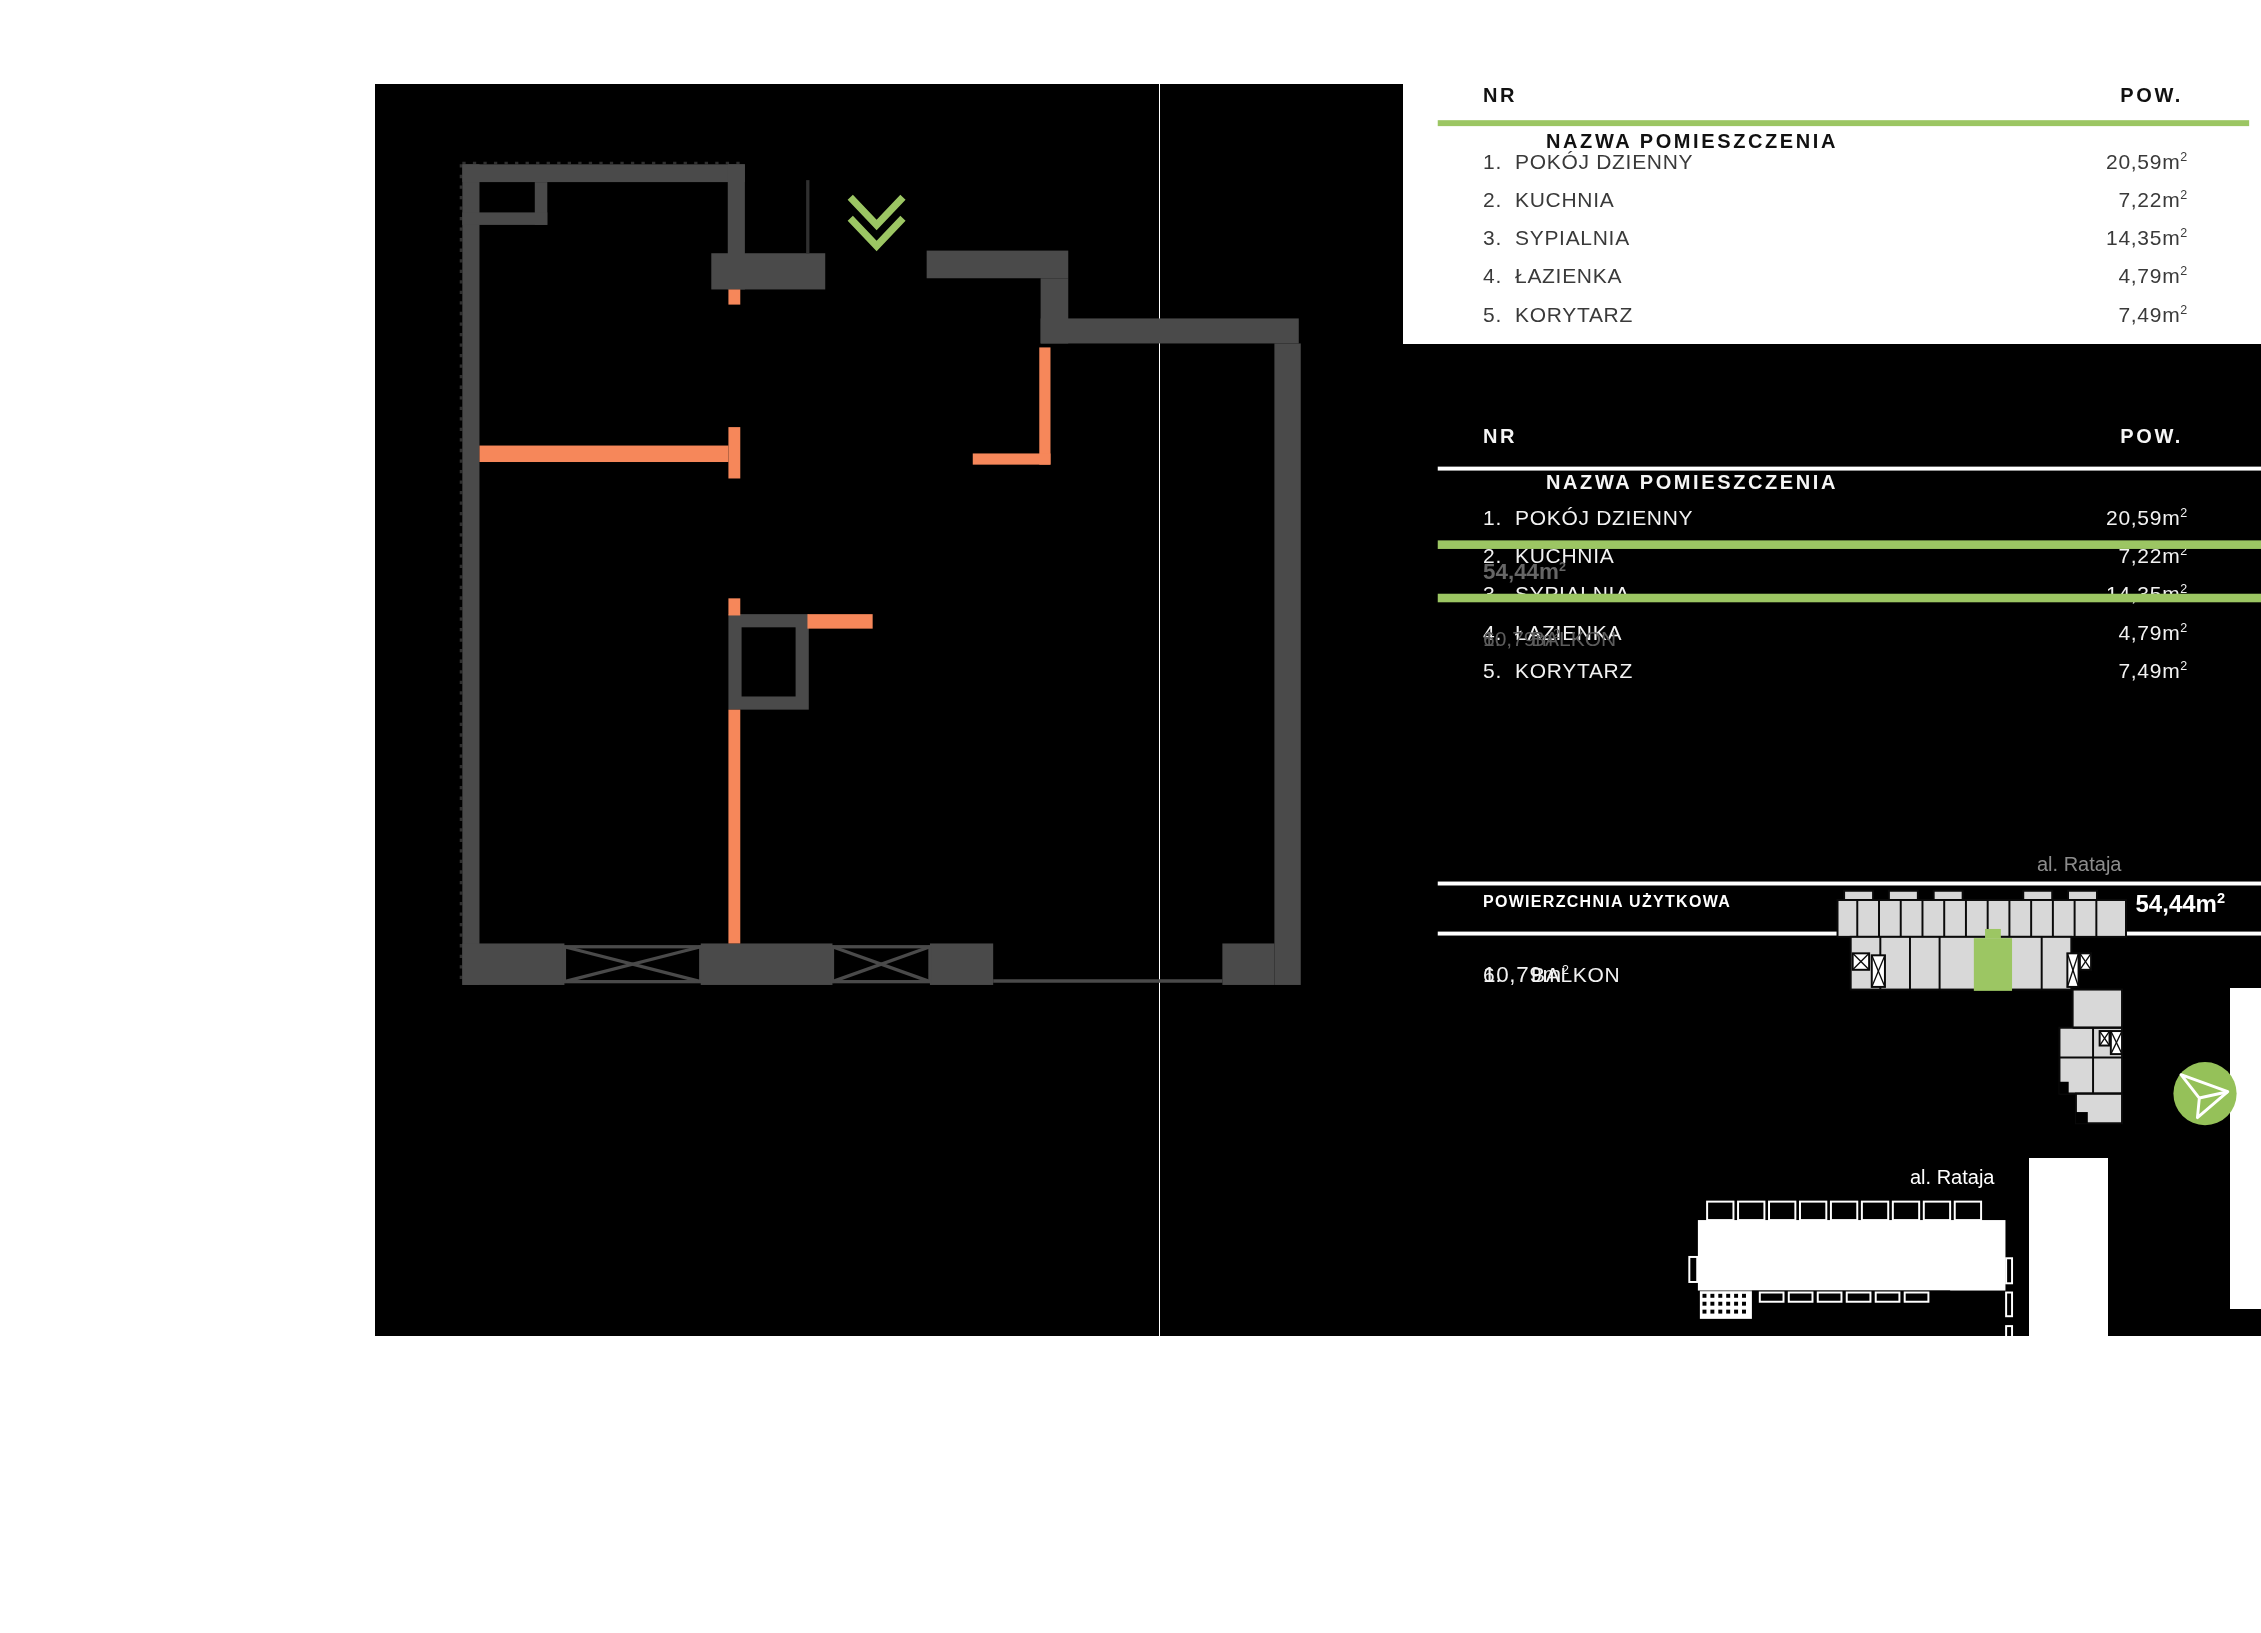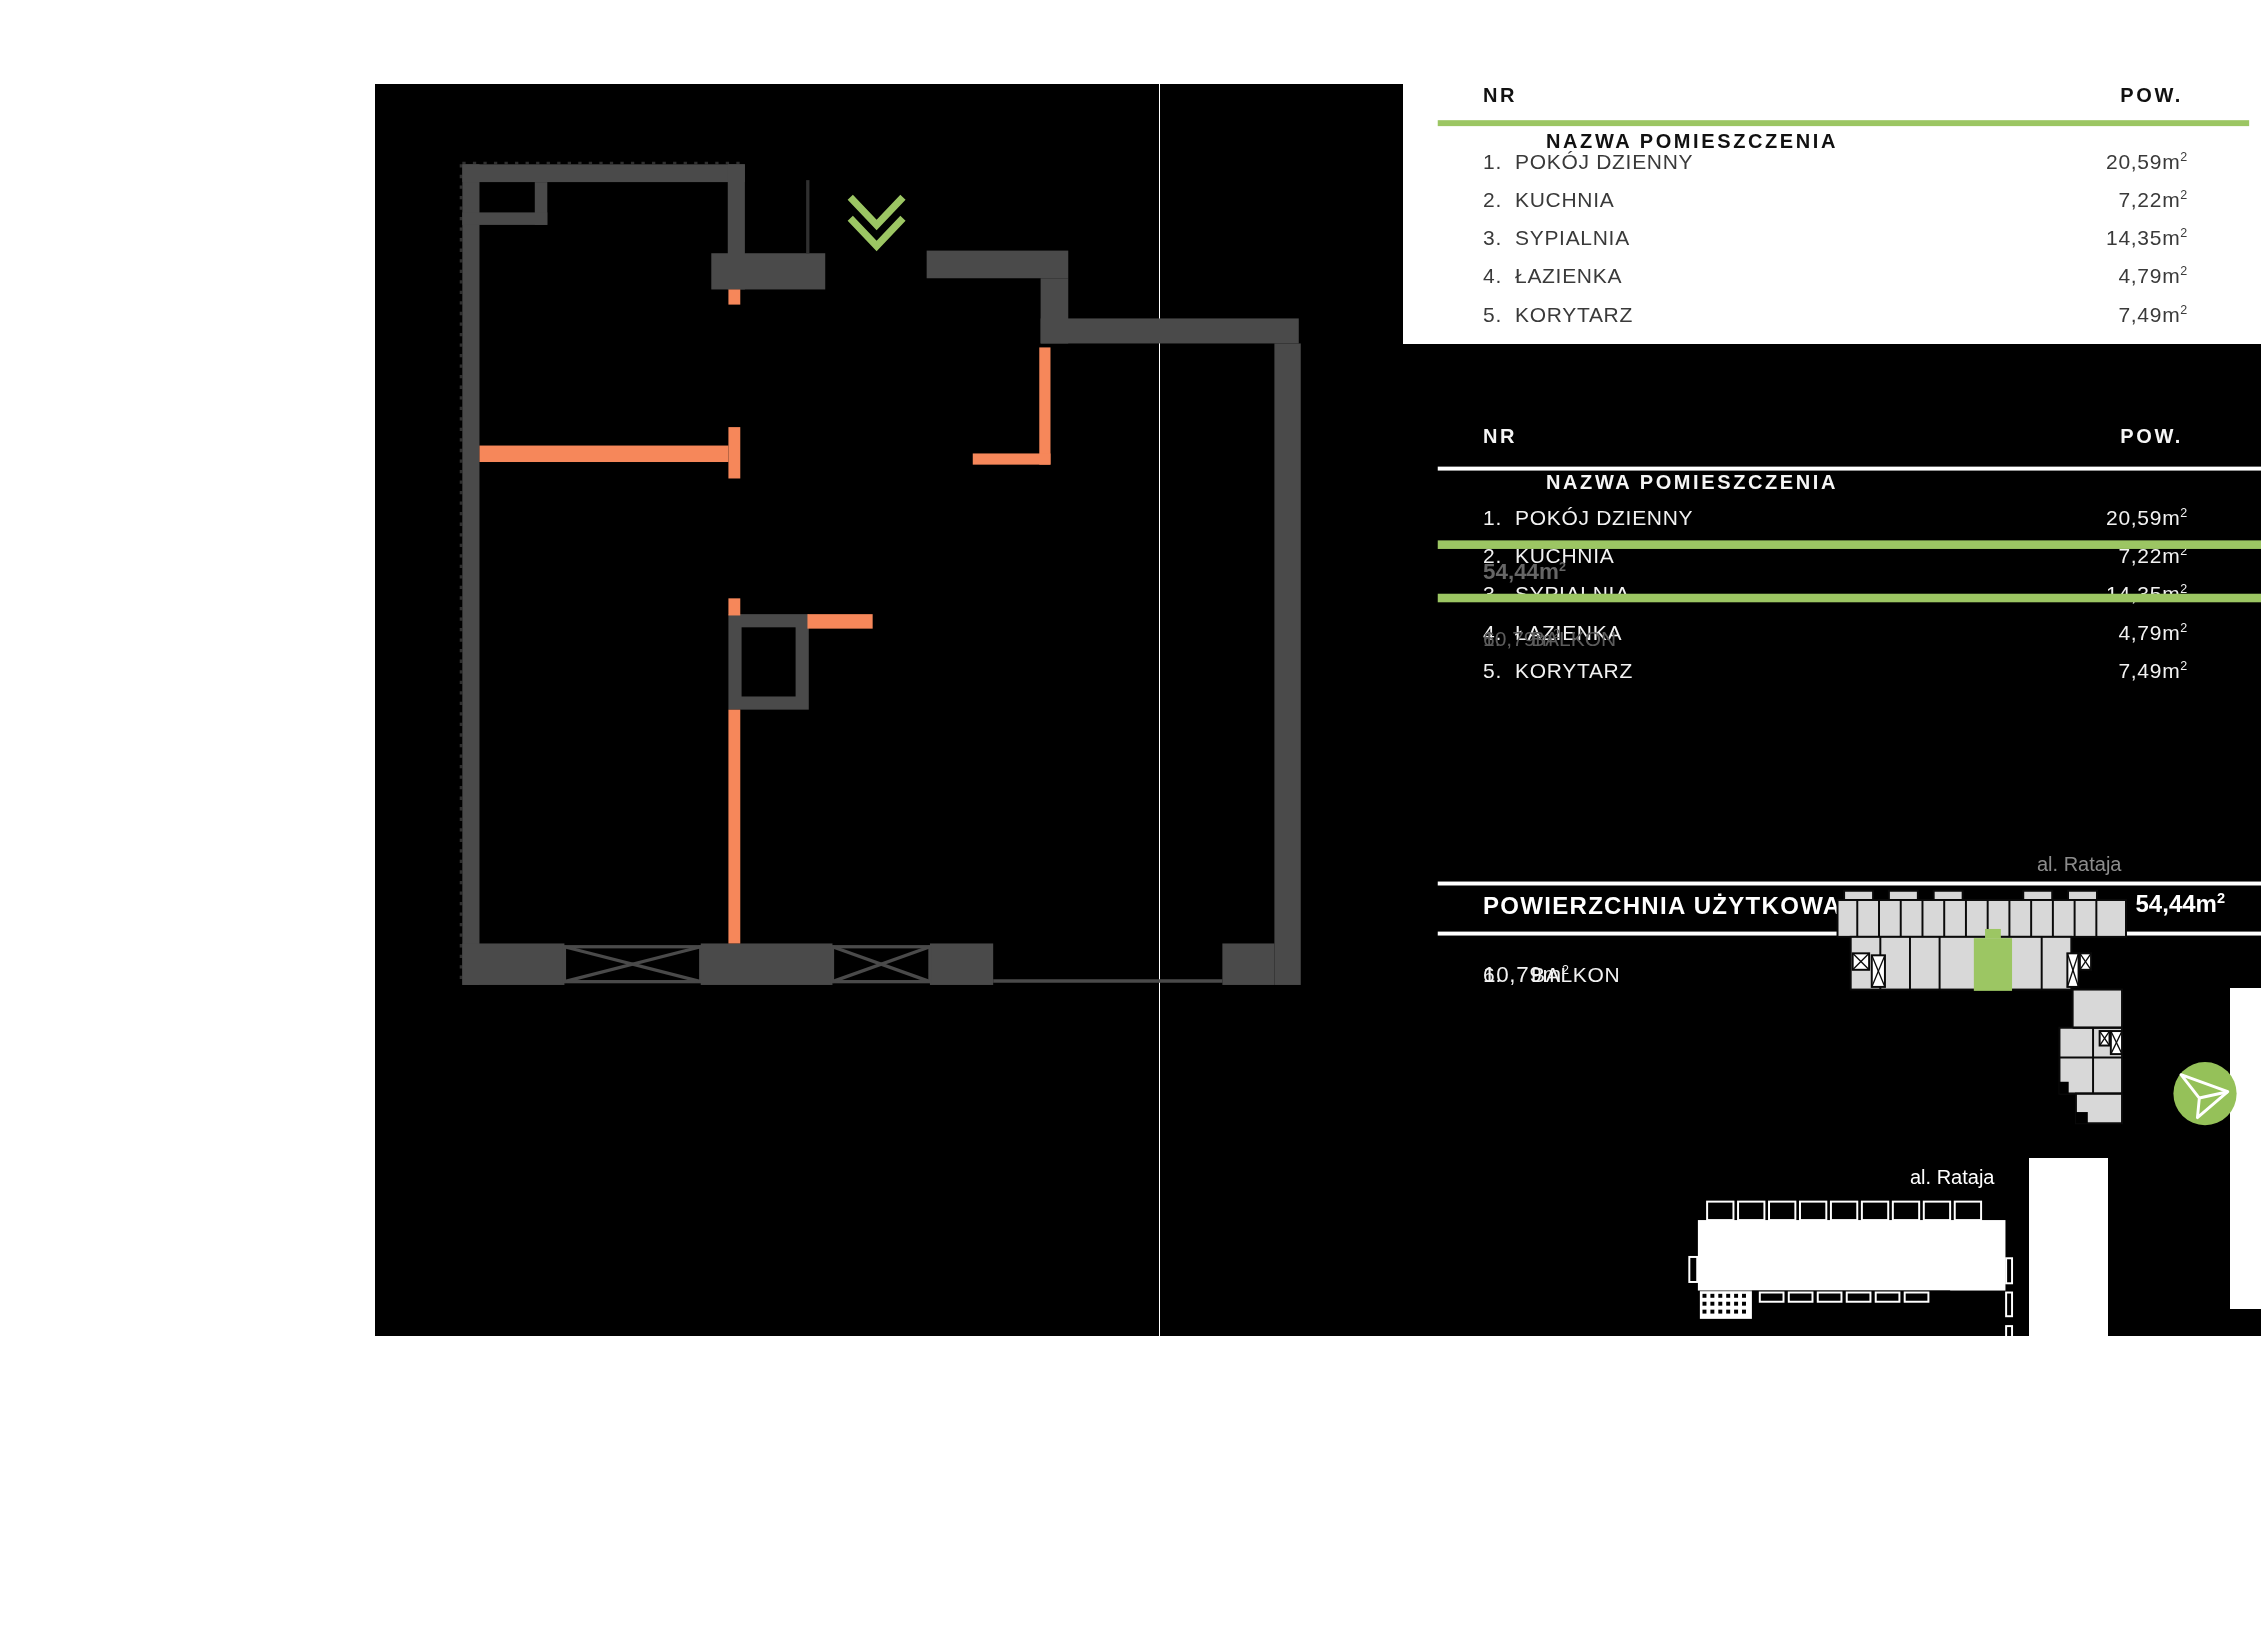--- a/index.html
+++ b/index.html
@@ -20,21 +20,21 @@
   .row .nr{position:absolute;left:0;}
   .row .nm{position:absolute;left:32px;text-align:center;}
   .row .val{position:absolute;right:20px;}
   sup{font-size:12.5px;vertical-align:super;line-height:0;}
   
   .dark .t-head{color:#f5f5f5;}
   .dark .t-row{color:#f2f2f2;}
   .gray-ghost{color:#666666;font-weight:bold;font-size:22.4px;z-index:20;}
   .gray-row{color:#5c5c5c;font-size:21px;z-index:20;}
   .muted{color:#8c8c8c;}
-  .big-label{font-weight:bold;font-size:24px;letter-spacing:1.3px;color:#ffffff;text-align:right;}
+  .big-label{font-weight:bold;font-size:16px;letter-spacing:1.3px;color:#ffffff;text-align:right;}
   .big-val{font-weight:bold;font-size:24px;color:#ffffff;}
   .street{font-size:20px;}
   .scale-lbl{font-size:17px;color:#3b82f6;letter-spacing:1.3px;}
   .tick{font-size:17px;color:#8c8c8c;transform:translateX(-50%);}
 </style>
 </head>
 <body>
 
 <div id="canvas">
 

